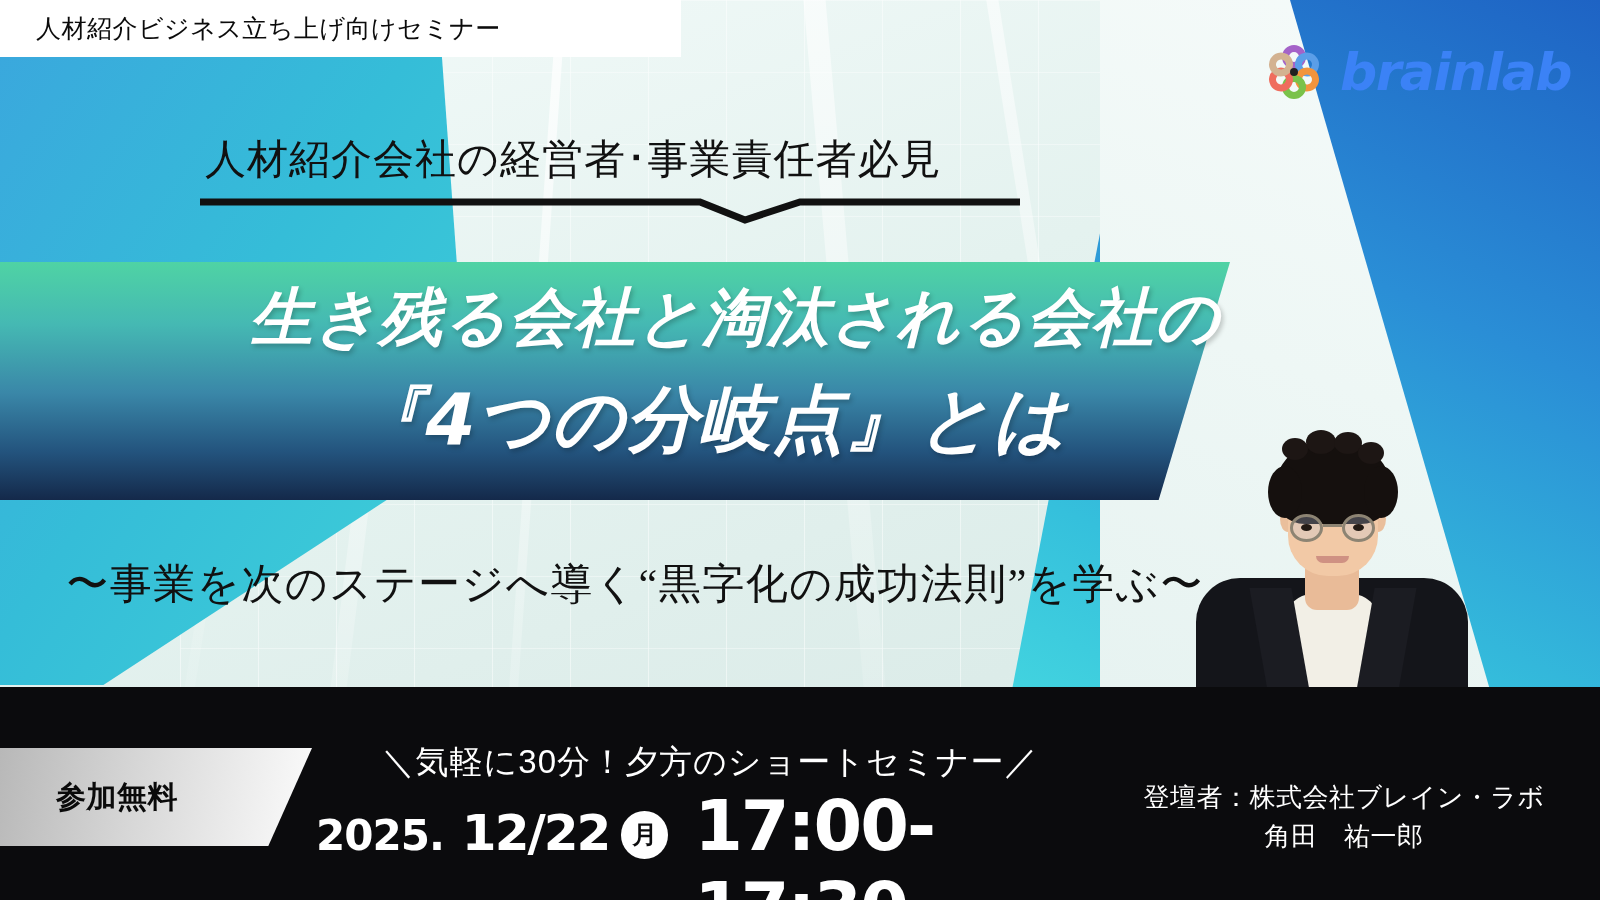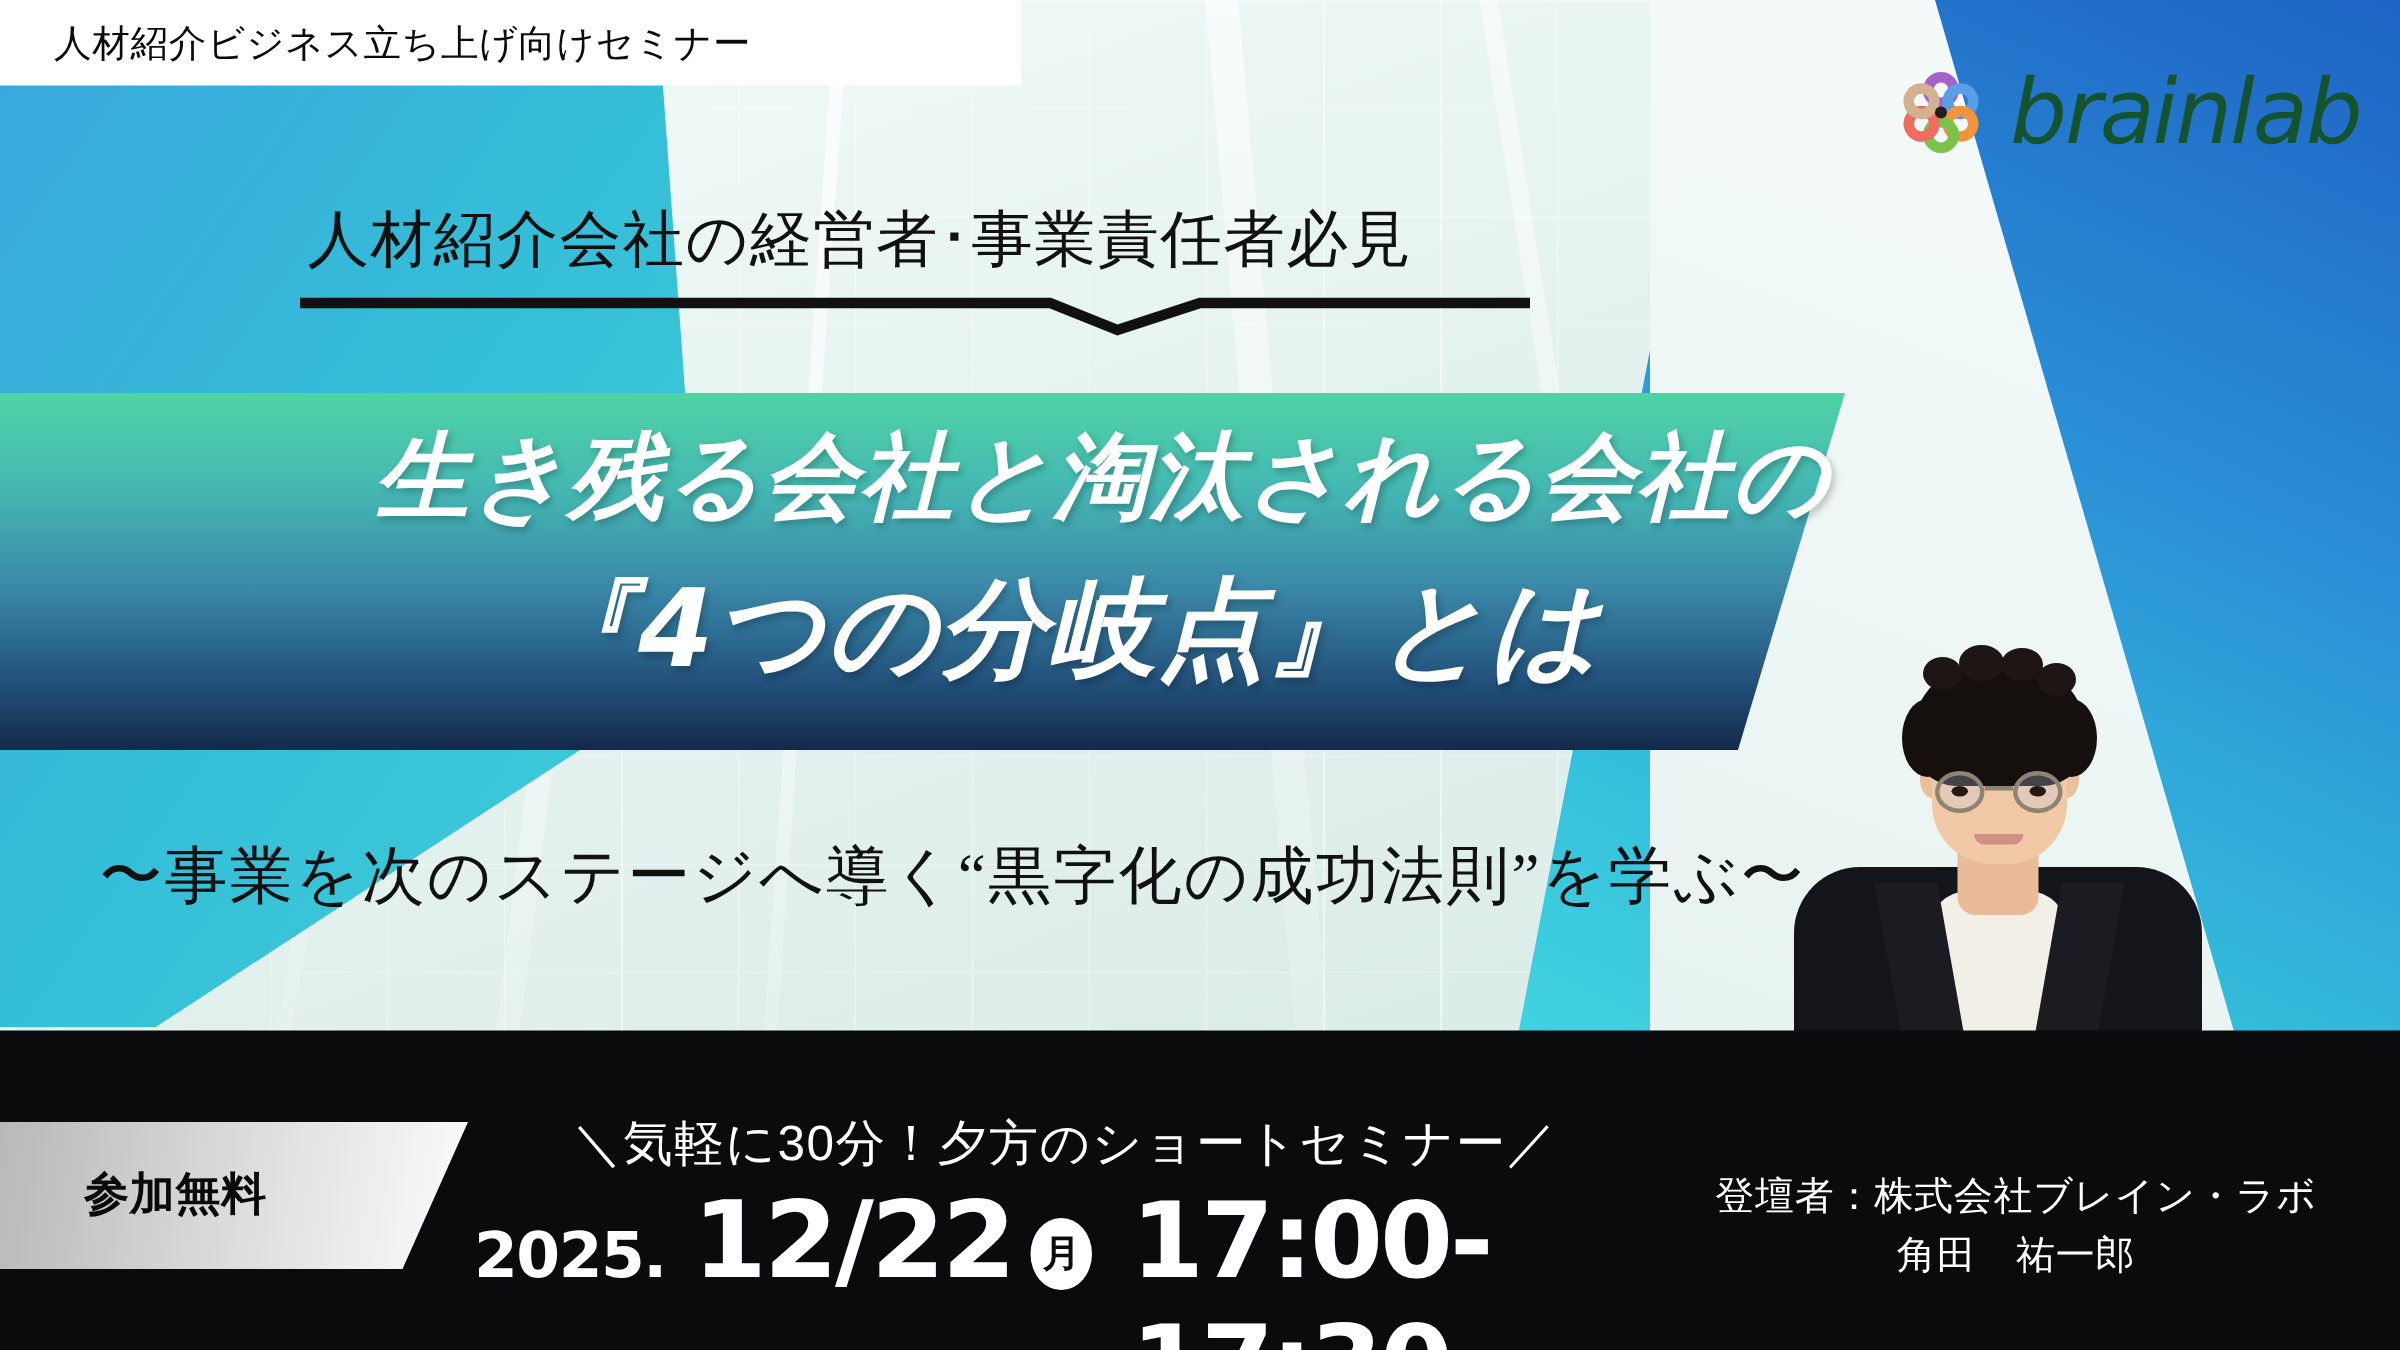--- a/index.html
+++ b/index.html
@@ -69,21 +69,21 @@
     font-family:"Liberation Sans","DejaVu Sans",sans-serif;
   }
 
   
   .logo {
     position:absolute; left:1262px; top:40px;
     display:flex; align-items:center; gap:14px;
   }
   .logo-mark { position:relative; width:64px; height:64px; }
   .logo-text {
-    font-size:60px; font-weight:400; color:#14532d;
+    font-size:52px; font-weight:700; color:#3b82f6;
     font-style:italic; letter-spacing:-1.5px;
     font-family:"DejaVu Sans","Liberation Sans",sans-serif;
   }
 
   
   .subhead {
     position:absolute; left:205px; top:132px; width:830px;
     font-family:"Liberation Serif","DejaVu Serif",serif;
     font-size:41px; color:#111; letter-spacing:1px; white-space:nowrap;
   }
@@ -200,21 +200,21 @@
     font-family:"Liberation Sans","DejaVu Sans",sans-serif;
   }
 
   
   .date-row {
     position:absolute; left:316px; top:785px; width:820px; height:72px;
     display:flex; align-items:baseline; justify-content:flex-end; color:#fff;
     font-family:"DejaVu Sans","Liberation Sans",sans-serif; font-weight:700;
   }
   .d-year { font-size:42px; letter-spacing:-1px; }
-  .d-date { font-size:71px; letter-spacing:-2px; margin-left:18px; }
+  .d-date { font-size:50px; letter-spacing:-2px; margin-left:18px; }
   .d-dow {
     display:inline-flex; align-items:center; justify-content:center;
     width:48px; height:48px; border-radius:50%; background:#ffffff; color:#0b0b0d;
     font-size:25px; font-weight:700; margin:0 12px; position:relative; top:-7px;
     font-family:"Liberation Sans","DejaVu Sans",sans-serif;
   }
   .d-time { font-size:70px; letter-spacing:-2px; margin-left:14px; }
 
   
   .speaker {

